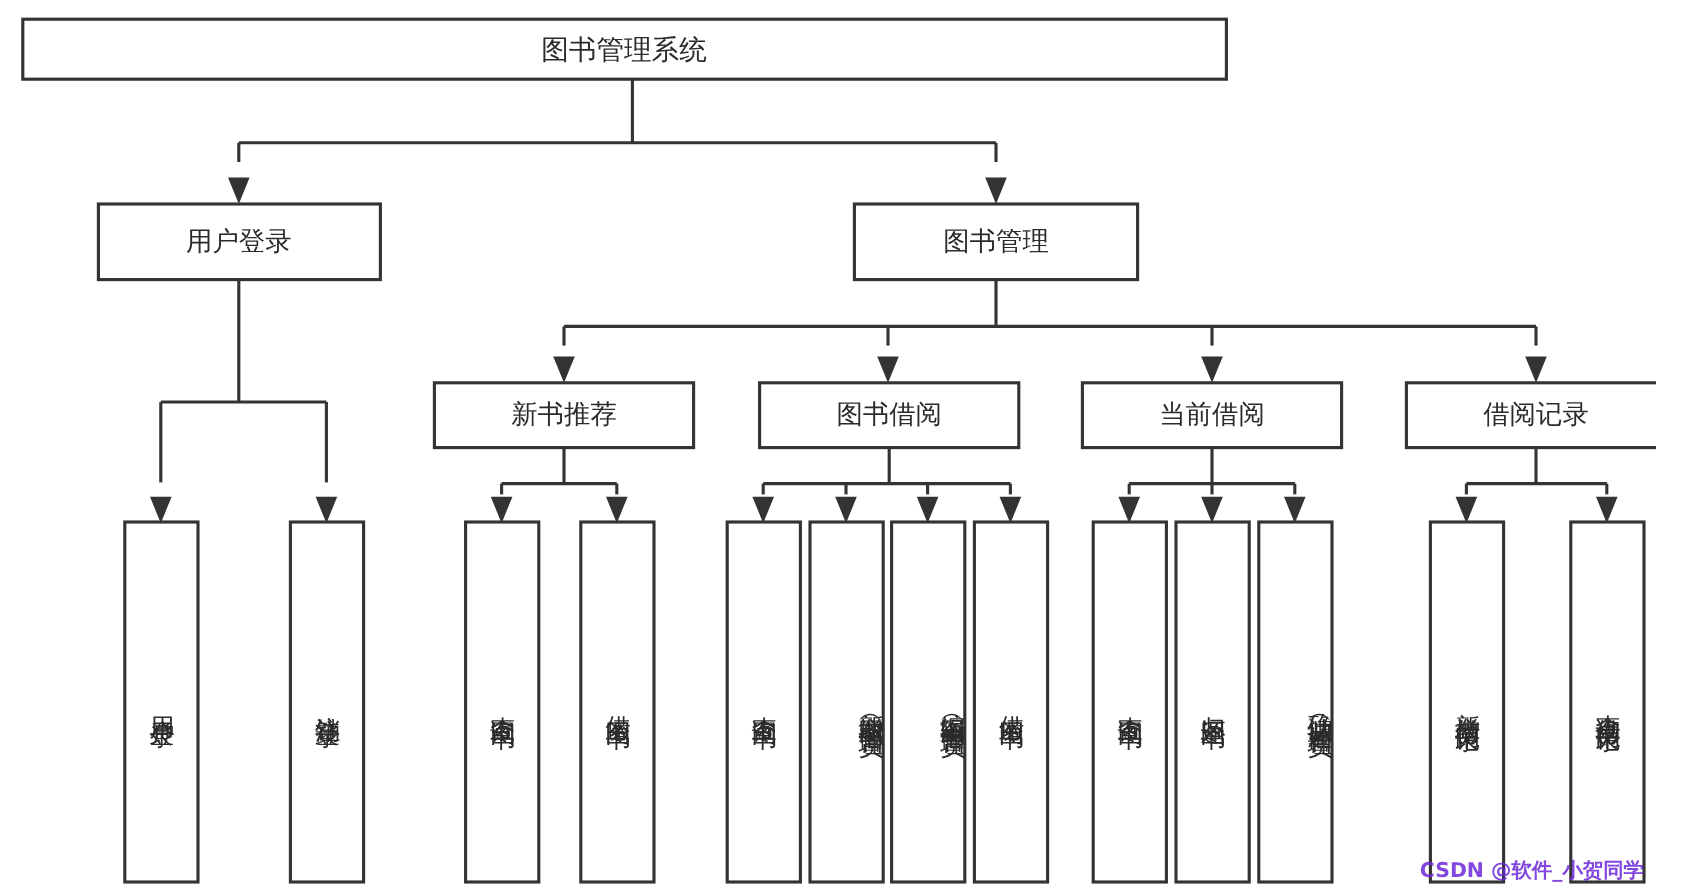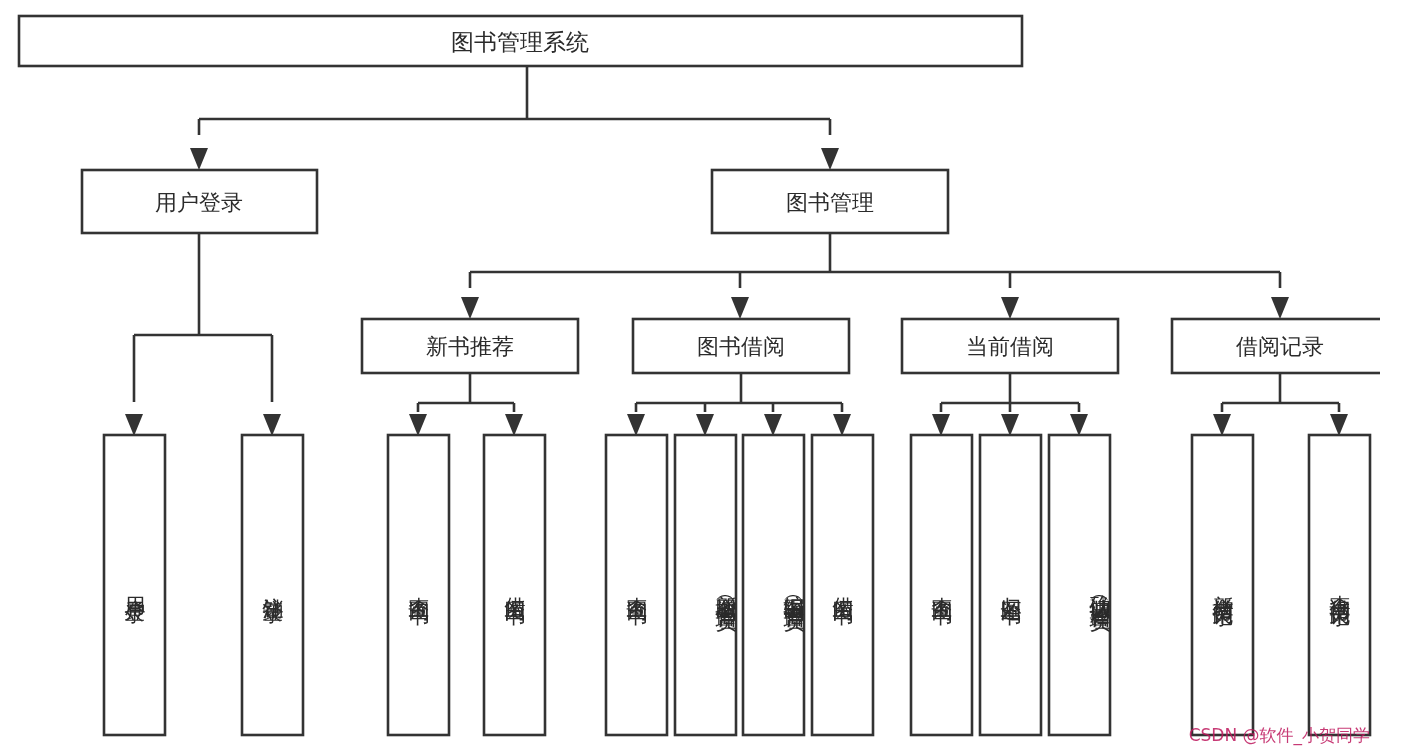--- a/index.html
+++ b/index.html
@@ -64,26 +64,27 @@
     font-size: 21px;
     line-height: 1.0;
     color: #2b2b2b;
     letter-spacing: 2.5px;
     white-space: nowrap;
     pointer-events: none;
   }
   .watermark {
     position: absolute;
     right: 10px;
-    bottom: 0;
+    bottom: 10px;
     font-family: "DejaVu Sans", "Liberation Sans", sans-serif;
     font-size: 17px;
-    color: #be185d;
+    color: #6d28d9;
     opacity: 0.85;
     white-space: nowrap;
+    font-weight: bold;
   }
 </style>
 </head>
 <body>
 
 <div id="canvas">
 
   <svg class="diagram" viewBox="0 0 1405 747">
 
     <defs>

